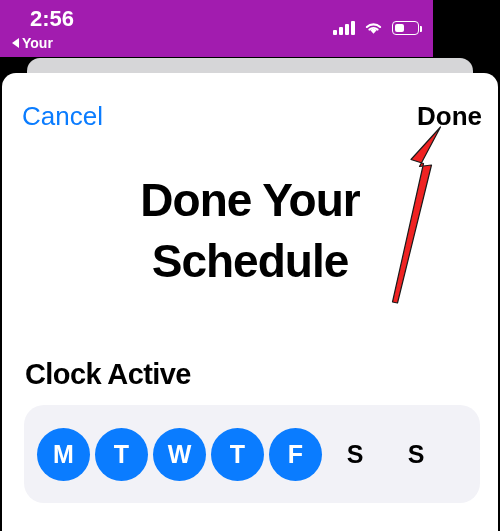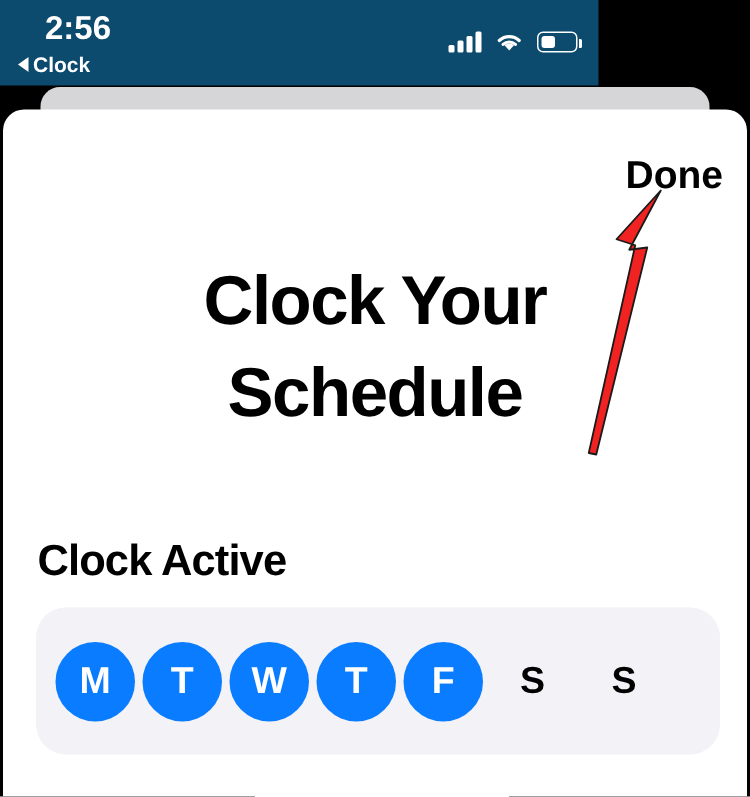--- a/index.html
+++ b/index.html
@@ -12,23 +12,23 @@
     background: #000000;
     font-family: "Liberation Sans", sans-serif;
     overflow: hidden;
     position: relative;
   }
 
   
   .status-bar {
     position: absolute;
     top: 0; left: 0;
-    width: 399px;
+    width: 433px;
     height: 57px;
-    background: #0c4a6e;
+    background: #a21caf;
     z-index: 5;
   }
   .status-time {
     position: absolute;
     top: 8px;
     left: 30px;
     color: #ffffff;
     font-size: 22px;
     font-weight: bold;
     letter-spacing: 0px;
@@ -237,21 +237,21 @@
     pointer-events: none;
   }
 </style>
 </head>
 <body>
 
 <div class="status-bar">
   <div class="status-time">2:56</div>
   <div class="status-back">
     <span class="back-caret"></span>
-    <span>Clock</span>
+    <span>Your</span>
   </div>
   <div class="status-right">
     <span class="signal-bars">
       <i></i>
         <i></i>
         <i></i>
         <i></i>
     </span>
     <span>
       <svg class="wifi-icon" viewBox="0 0 20 15">
@@ -265,24 +265,25 @@
       <span class="battery-cap"></span>
     </span>
   </div>
 </div>
 
 <div class="sheet-back"></div>
 
 <div class="sheet-front">
 
   <div class="sheet-toolbar">
+    <button class="btn-cancel">Cancel</button>
     <button class="btn-done">Done</button>
   </div>
 
-  <div class="sheet-title">Clock Your Schedule</div>
+  <div class="sheet-title">Done Your Schedule</div>
 
   <div class="section-heading">Clock Active</div>
 
   <div class="days-pill">
     <button class="day-chip selected">M</button>
     <button class="day-chip selected">T</button>
     <button class="day-chip selected">W</button>
     <button class="day-chip selected">T</button>
     <button class="day-chip selected">F</button>
     <button class="day-chip">S</button>

